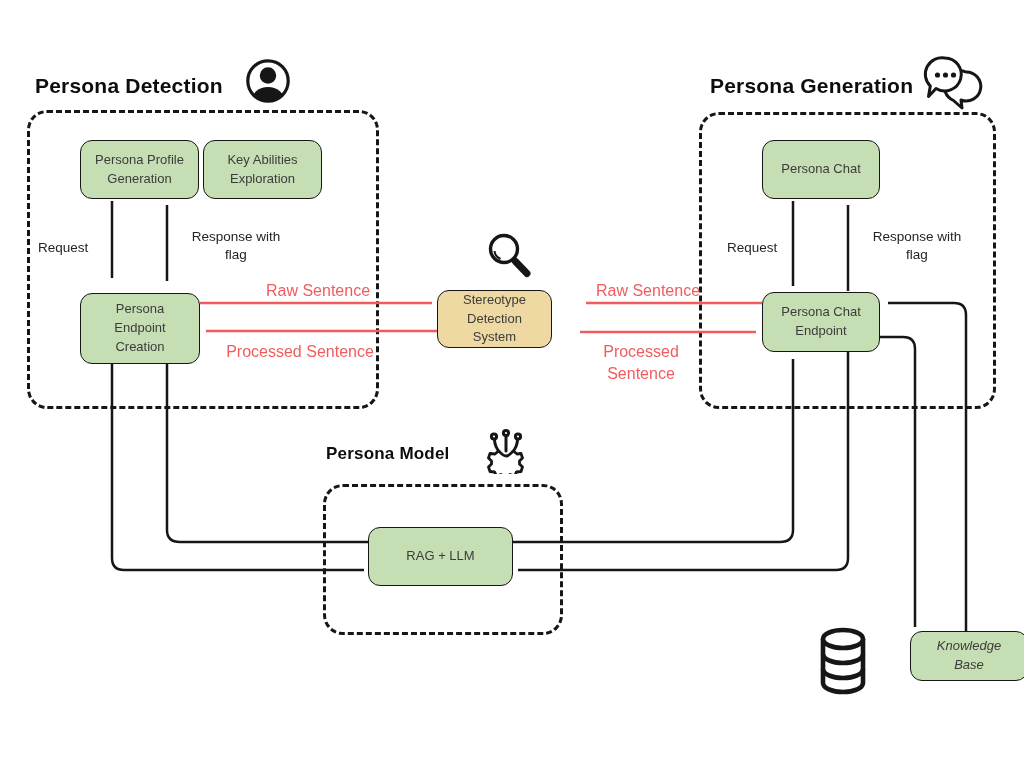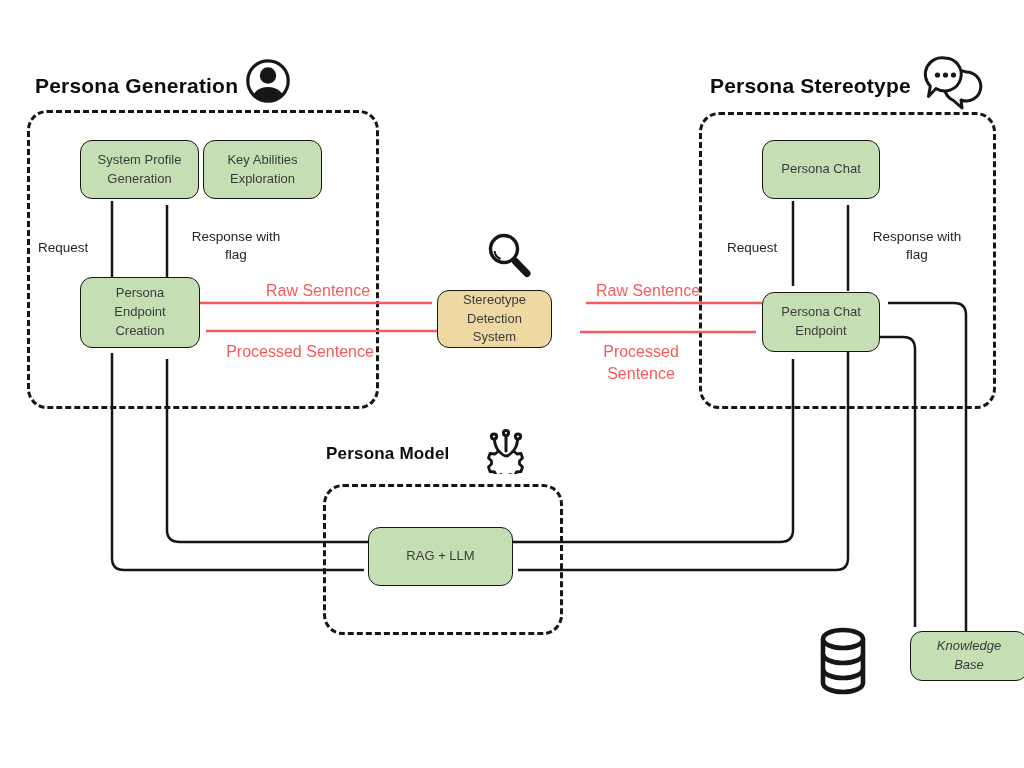--- a/index.html
+++ b/index.html
@@ -77,22 +77,22 @@
     <path class="red" d="M200 303 H432" marker-end="url(#mr)"></path>
     <path class="red" d="M437 331 H206" marker-end="url(#mr)"></path>
     <path class="red" d="M762 303 H586" marker-end="url(#mr)"></path>
     <path class="red" d="M580 332 H756" marker-end="url(#mr)"></path>
   </svg>
 
   <div class="dashed-box" style="left:27px;top:110px;width:346px;height:293px;"></div>
   <div class="dashed-box" style="left:699px;top:112px;width:291px;height:291px;"></div>
   <div class="dashed-box" style="left:323px;top:484px;width:234px;height:145px;"></div>
 
-  <div class="sec-title" style="left:35px;top:74px;">Persona Generation</div>
-  <div class="sec-title" style="left:710px;top:74px;">Persona Stereotype</div>
+  <div class="sec-title" style="left:35px;top:74px;">Persona Detection</div>
+  <div class="sec-title" style="left:710px;top:74px;">Persona Generation</div>
   <div class="sec-title" style="left:326px;top:444px;font-size:17px;">Persona Model</div>
 
   <svg class="icon" style="left:243px;top:56px;" width="50" height="50" viewBox="0 0 50 50">
     <defs>
         <clipPath id="uclip">
           <circle cx="25" cy="25" r="20.2"></circle>
         </clipPath>
       </defs>
     <circle cx="25" cy="25" r="20.2" fill="#fff" stroke="var(--line-black)" stroke-width="3.2"></circle>
     <g clip-path="url(#uclip)">
@@ -135,23 +135,23 @@
 
   <svg class="icon" style="left:817px;top:627px;" width="52" height="68" viewBox="0 0 52 68">
     <g fill="#fff" stroke="var(--line-black)" stroke-width="4.6">
       <path d="M6 12 V56 a20 9 0 0 0 40 0 V12"></path>
       <path d="M6 27 a20 9 0 0 0 40 0" fill="none"></path>
       <path d="M6 42 a20 9 0 0 0 40 0" fill="none"></path>
       <ellipse cx="26" cy="12" rx="20" ry="9"></ellipse>
     </g>
   </svg>
 
-  <div class="node" style="left:80px;top:140px;width:119px;height:59px;">System Profile Generation</div>
+  <div class="node" style="left:80px;top:140px;width:119px;height:59px;">Persona Profile Generation</div>
   <div class="node" style="left:203px;top:140px;width:119px;height:59px;text-align:center;">Key Abilities Exploration</div>
-  <div class="node" style="left:80px;top:277px;width:120px;height:71px;">Persona Endpoint Creation</div>
+  <div class="node" style="left:80px;top:293px;width:120px;height:71px;">Persona Endpoint Creation</div>
   <div class="node tan" style="left:437px;top:290px;width:115px;height:58px;">Stereotype Detection System</div>
   <div class="node" style="left:762px;top:140px;width:118px;height:59px;text-align:right;">Persona Chat</div>
   <div class="node" style="left:368px;top:527px;width:145px;height:59px;">RAG + LLM</div>
   <div class="node" style="left:762px;top:292px;width:118px;height:60px;">Persona Chat Endpoint</div>
   <div class="node" style="left:910px;top:631px;width:118px;height:50px;font-style:italic;">Knowledge Base</div>
 
   <div class="flow-label" style="left:38px;top:239px;">Request</div>
   <div class="flow-label" style="left:183px;top:228px;width:106px;">Response with flag</div>
   <div class="flow-label" style="left:727px;top:239px;">Request</div>
   <div class="flow-label" style="left:864px;top:228px;width:106px;">Response with flag</div>

